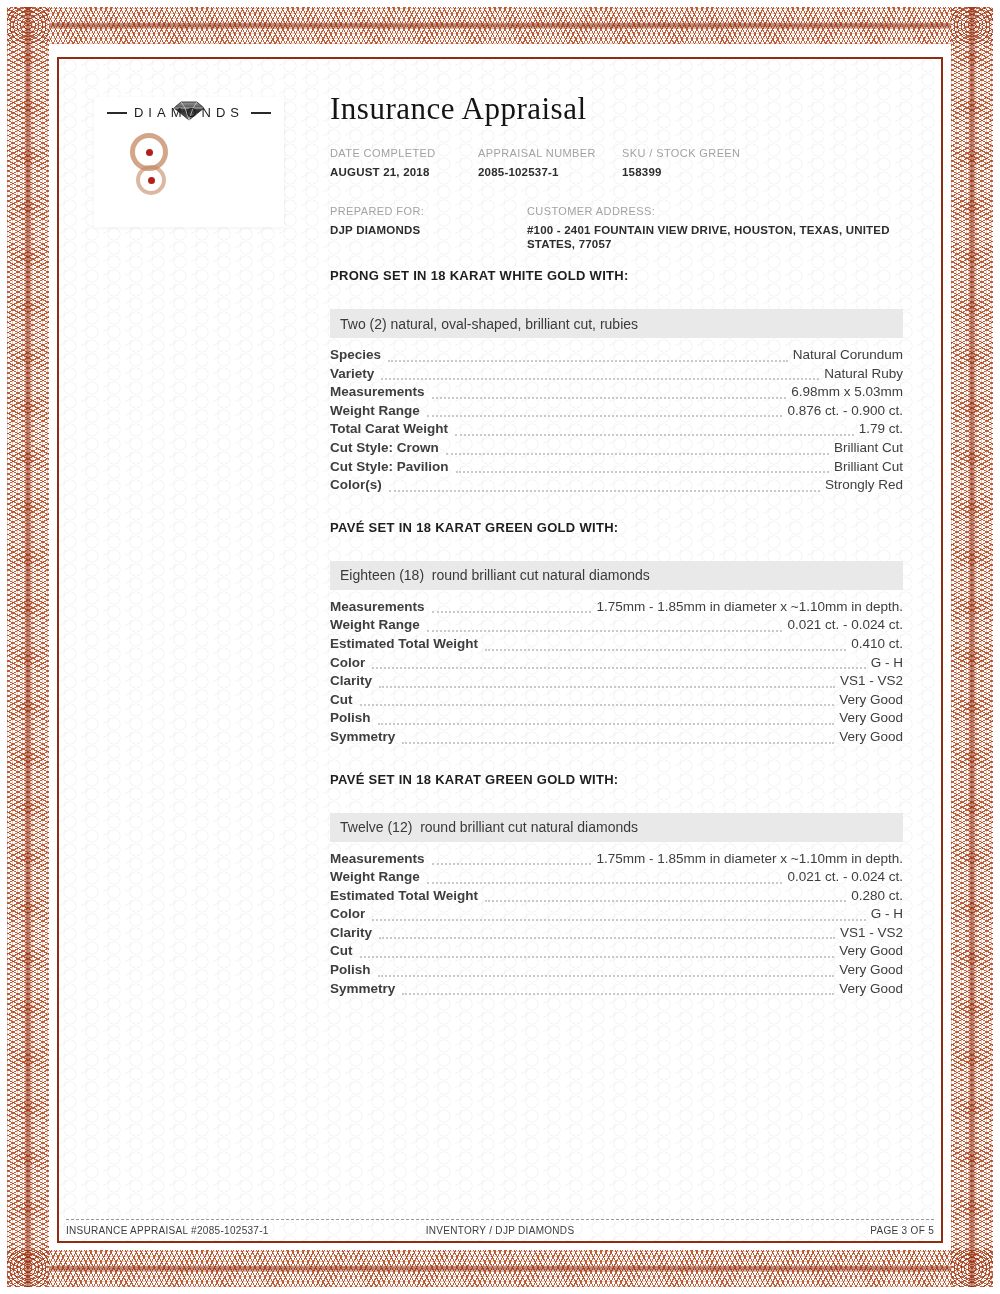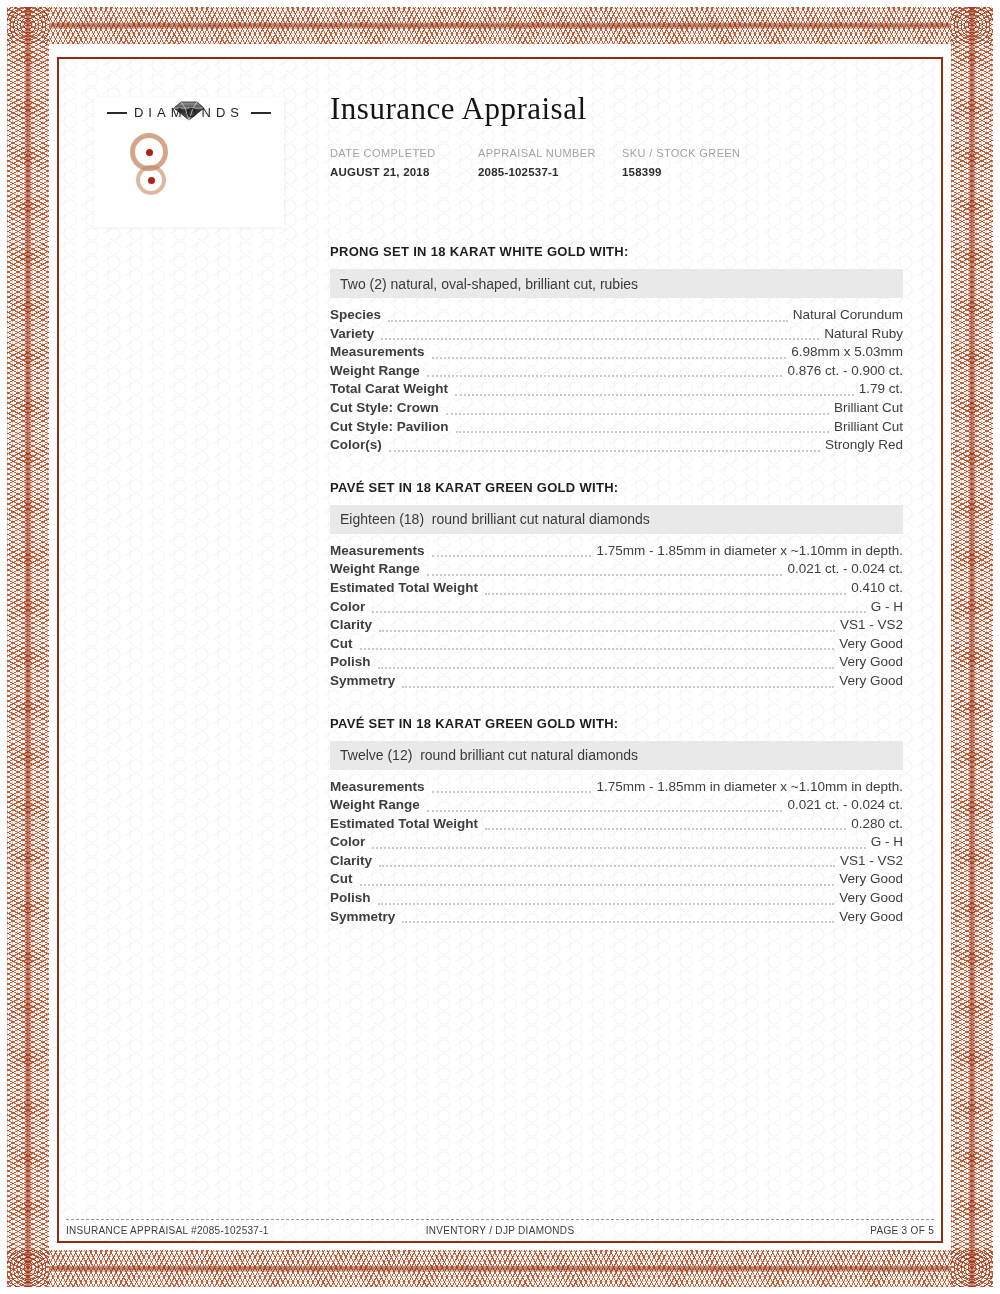--- a/index.html
+++ b/index.html
@@ -96,21 +96,21 @@
   }
 
   
   .main { margin-left:236px; width:573px; margin-top:16px; }
   .section { margin-top:23px; }
   .section:first-child { margin-top:0; }
   .section-heading {
     font-size:13px; font-weight:700; color:#1e1e1e; letter-spacing:.3px; line-height:17px;
   }
   .summary-box {
-    margin-top:9px; height:29px; background:#e9e9e9;
+    margin-top:25px; height:29px; background:#e9e9e9;
     display:flex; align-items:center; padding:0 10px;
     font-size:14px; color:#3a3a3a; white-space:pre;
   }
   .rows { margin-top:9px; }
   .row { display:flex; align-items:baseline; height:18.6px; font-size:13.5px; }
   .row-label { color:#3e3e3e; white-space:nowrap;font-weight:bold; }
   .row-leader {
     flex:1 1 auto; min-width:12px; border-bottom:2px dotted #c9c9c9;
     align-self:flex-end; margin:0 5px 4px 7px;
   }
@@ -179,20 +179,30 @@
             <div class="meta-cell">
               <div class="meta-label">APPRAISAL NUMBER</div>
               <div class="meta-value">2085-102537-1</div>
             </div>
             <div class="meta-cell">
               <div class="meta-label">SKU / STOCK GREEN</div>
               <div class="meta-value">158399</div>
             </div>
           </div>
 
+          <div class="meta-grid2">
+            <div class="meta-cell">
+              <div class="meta-label">PREPARED FOR:</div>
+              <div class="meta-value">DJP DIAMONDS</div>
+            </div>
+            <div class="meta-cell">
+              <div class="meta-label">CUSTOMER ADDRESS:</div>
+              <div class="meta-value">#100 - 2401 FOUNTAIN VIEW DRIVE, HOUSTON, TEXAS, UNITED STATES, 77057</div>
+            </div>
+          </div>
         </div>
       </div>
 
       <div class="main">
 
         <div class="section">
           <div class="section-heading">PRONG SET IN 18 KARAT WHITE GOLD WITH:</div>
           <div class="summary-box">Two (2) natural, oval-shaped, brilliant cut, rubies</div>
           <div class="rows">
             <div class="row">

